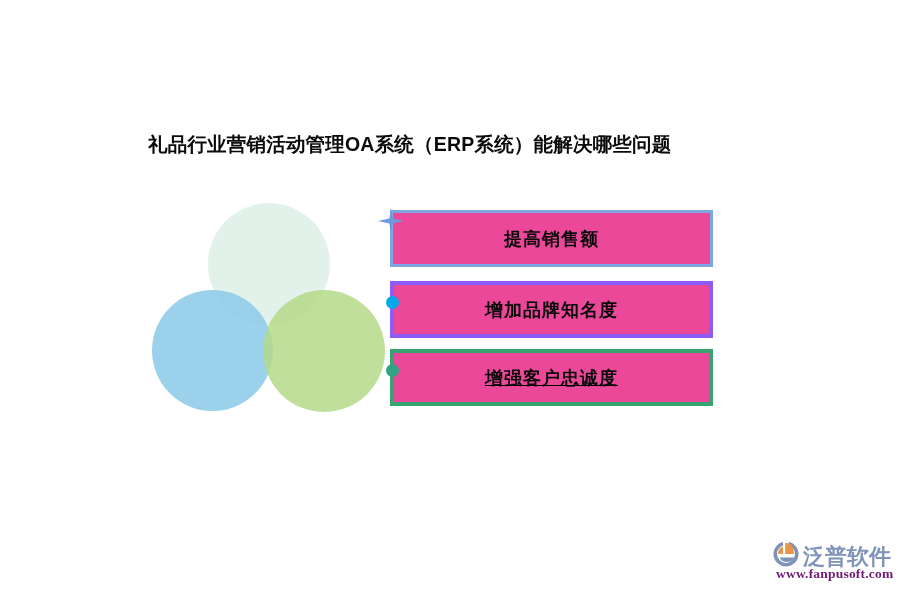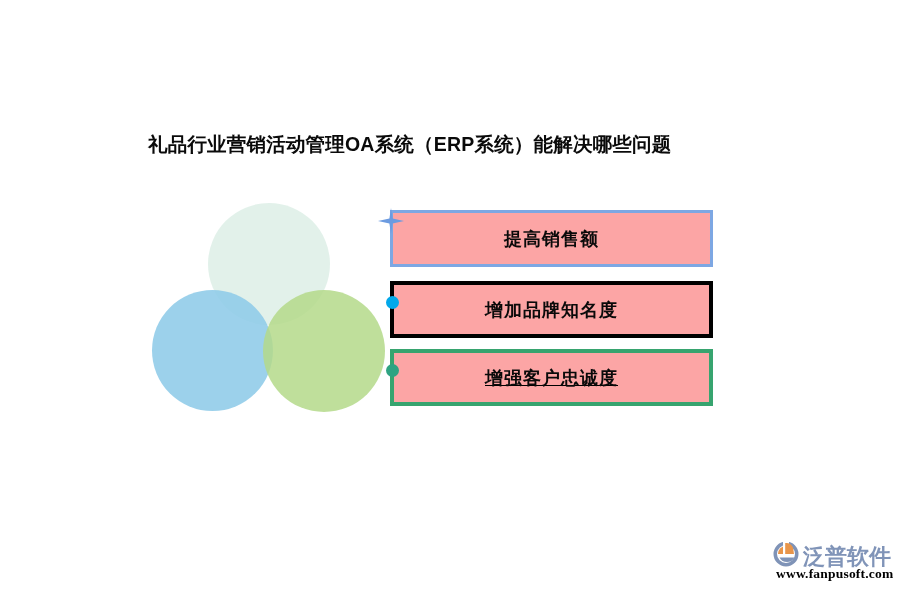--- a/index.html
+++ b/index.html
@@ -74,41 +74,41 @@
     opacity: 0.85;
   }
 
   
   .item-box {
     position: absolute;
     left: 390px;
     width: 323px;
     height: 57px;
     box-sizing: border-box;
-    background: #fca5a5;
+    background: #ec4899;
     display: flex;
     align-items: center;
     justify-content: center;
   }
   .item-label {
     font-size: 18px;
     font-weight: bold;
     color: #0a0a0a;
     letter-spacing: 1px;
     line-height: 24px;
     white-space: nowrap;
   }
 
   #item-box-0 {
     top: 210px;
     border: 3px solid #7da7e3;
   }
   #item-box-1 {
     top: 281px;
-    border: 4px solid #000000;
+    border: 4px solid #8b5cf6;
   }
   #item-box-2 {
     top: 349px;
     border: 4px solid #37a46f;
     text-decoration: underline;
   }
 
   
   .marker {
     position: absolute;
@@ -166,21 +166,21 @@
     white-space: nowrap;
     margin-top: 6px;
   }
   #logo-url {
     position: absolute;
     left: 4px;
     top: 29px;
     font-family: "Liberation Serif", "DejaVu Serif", serif;
     font-size: 13.5px;
     font-weight: bold;
-    color: #000000;
+    color: #701a75;
     letter-spacing: 0.2px;
     white-space: nowrap;
   }
 </style>
 </head>
 <body>
 
 <div id="canvas">
 
   <div id="page-title">礼品行业营销活动管理OA系统（ERP系统）能解决哪些问题</div>

